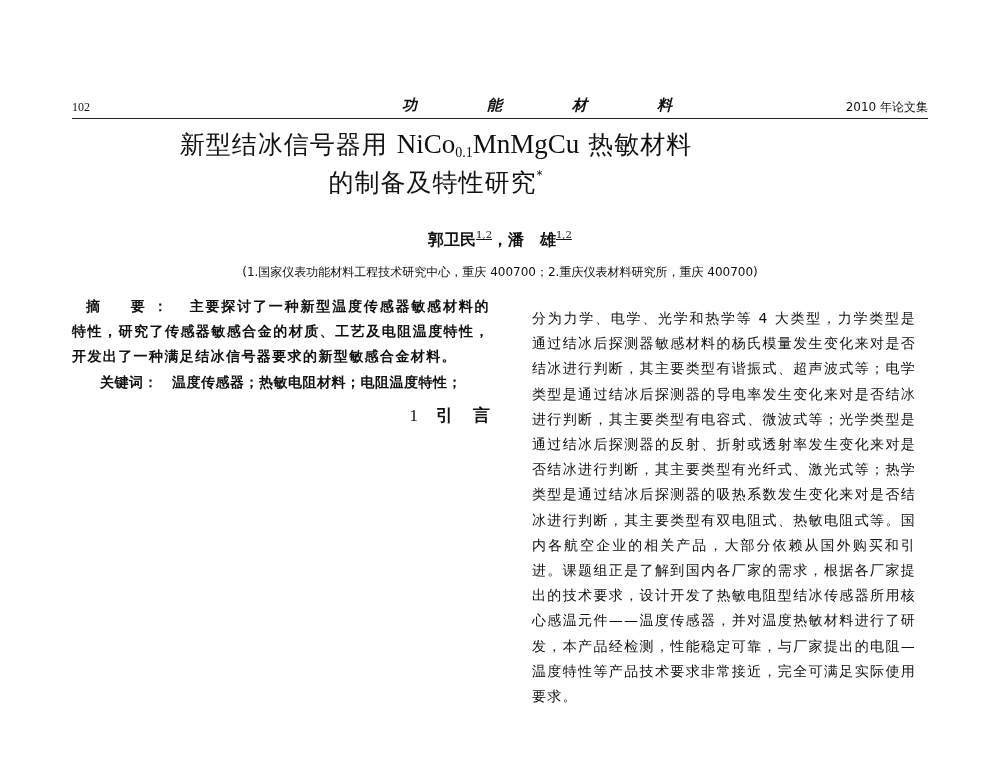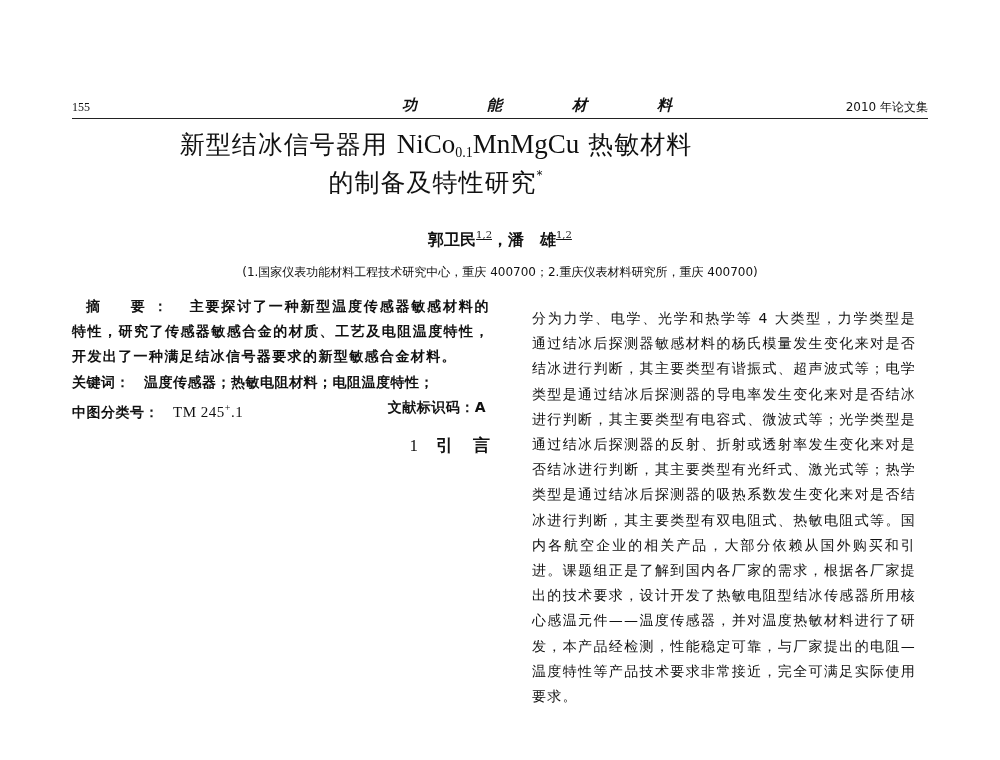--- a/index.html
+++ b/index.html
@@ -112,20 +112,21 @@
       font-weight: bold;
       text-align: justify;
       letter-spacing: 1.4px;
     }
     .abstract .label { margin-right: 14px; letter-spacing: 8px; margin-left: 14px; }
     .keywords, .clc {
       font-family: "DejaVu Sans", sans-serif;
       font-weight: bold;
       letter-spacing: 0.5px;
       white-space: nowrap;
+      margin-left: 28px;
     }
     .keywords .label, .clc .label { margin-right: 14px; }
     .clc { position: relative; }
     .clc .value { font-family: "Liberation Serif", serif; font-weight: normal; font-size: 15px; }
     .clc .value sup { font-size: 10px; }
     .clc .doc-code { position: absolute; right: 4px; top: 0; }
     .section-heading {
       font-family: "DejaVu Sans", sans-serif;
       font-weight: bold;
       font-size: 17px;
@@ -141,21 +142,21 @@
       text-align: justify;
       letter-spacing: 1.2px;
       margin: 12px;
     }
     .indent { text-indent: 2em; }
   </style>
 </head>
 <body>
 
 <div class="page-header">
-  <span class="page-number">155</span>
+  <span class="page-number">102</span>
   <div class="journal-name">
     <span>功</span>
     <span>能</span>
     <span>材</span>
     <span>料</span>
   </div>
   <span class="volume-info">2010 年论文集</span>
 </div>
 
 <div class="title title-line1">
@@ -171,24 +172,20 @@
 
 <div class="affiliation">(1.国家仪表功能材料工程技术研究中心，重庆 400700；2.重庆仪表材料研究所，重庆 400700)</div>
 
 <div class="col col-left">
   <div class="abstract">
     <span class="label">摘　要：</span><span>主要探讨了一种新型温度传感器敏感材料的特性，研究了传感器敏感合金的材质、工艺及电阻温度特性，开发出了一种满足结冰信号器要求的新型敏感合金材料。</span>
   </div>
   <div class="keywords">
     <span class="label">关键词：</span><span>温度传感器；热敏电阻材料；电阻温度特性；</span>
   </div>
-  <div class="clc">
-    <span class="label">中图分类号：</span><span class="value"><span>TM 245</span><sup>+</sup><span>.1</span></span>
-    <span class="doc-code"><span>文献标识码：</span><span>A</span></span>
-  </div>
   <div class="section-heading">
     <span class="num">1</span><span class="t1">引</span><span>言</span>
   </div>
 </div>
 
 <div class="col col-right">
   <p class="body-text">分为力学、电学、光学和热学等 4 大类型，力学类型是通过结冰后探测器敏感材料的杨氏模量发生变化来对是否结冰进行判断，其主要类型有谐振式、超声波式等；电学类型是通过结冰后探测器的导电率发生变化来对是否结冰进行判断，其主要类型有电容式、微波式等；光学类型是通过结冰后探测器的反射、折射或透射率发生变化来对是否结冰进行判断，其主要类型有光纤式、激光式等；热学类型是通过结冰后探测器的吸热系数发生变化来对是否结冰进行判断，其主要类型有双电阻式、热敏电阻式等。国内各航空企业的相关产品，大部分依赖从国外购买和引进。课题组正是了解到国内各厂家的需求，根据各厂家提出的技术要求，设计开发了热敏电阻型结冰传感器所用核心感温元件——温度传感器，并对温度热敏材料进行了研发，本产品经检测，性能稳定可靠，与厂家提出的电阻—温度特性等产品技术要求非常接近，完全可满足实际使用要求。</p>
 </div>
 
 </body></html>

